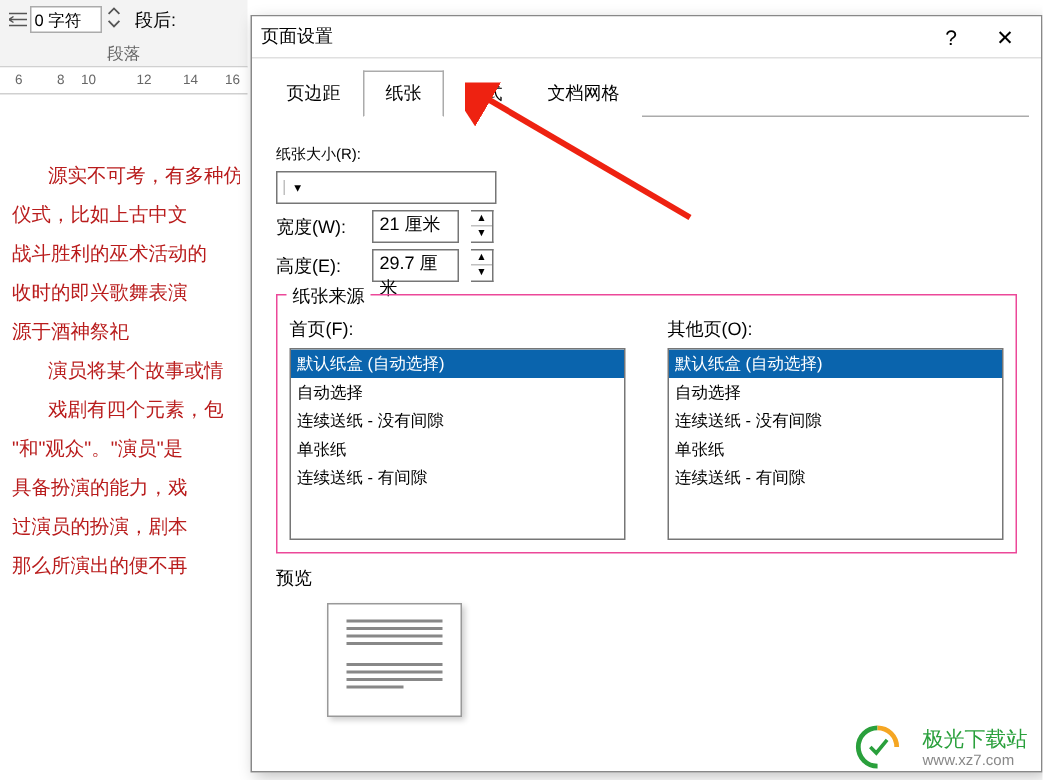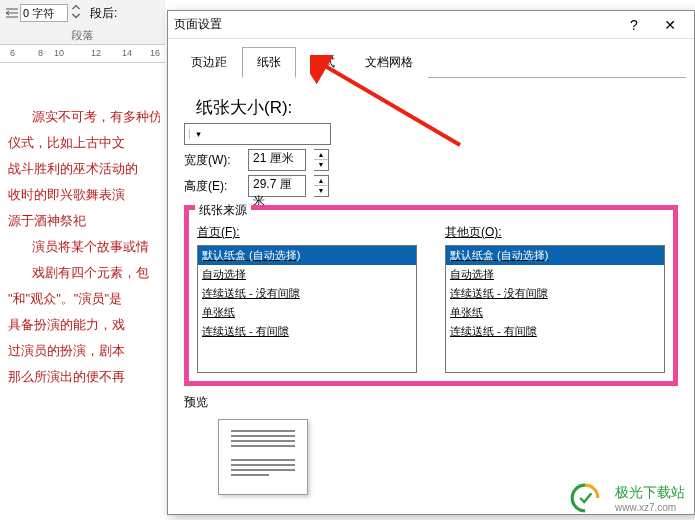--- a/index.html
+++ b/index.html
@@ -24,33 +24,33 @@
     .dlg-title span { font-size: 12px; }
     .dlg-title .spacer { flex: 1; }
     .dlg-title .ctl { width: 36px; height: 26px; text-align: center; line-height: 26px; font-size: 14px; cursor: pointer; }
     
     .tabs { display: flex; padding: 8px 8px 0 8px; }
     .tab { padding: 6px 14px; border: 1px solid transparent; cursor: pointer; font-size: 12px; background: #fff; }
     .tab.active { border: 1px solid #ababab; border-bottom: 1px solid #fff; position: relative; z-index: 2; }
     .tab-underline { height: 1px; background: #ababab; margin: -1px 8px 0 8px; }
     
     .dlg-body { padding: 12px 16px; }
-    .label { font-size: 17px; margin: 6px 12px 4px; }
+    .label { font-size: 10px; margin: 6px 0 4px; }
     .row { display: flex; align-items: center; gap: 8px; margin: 4px 0; }
     .select-box { width: 147px; height: 22px; border: 1px solid #767676; display: flex; align-items: center; padding: 0 4px; background: #fff; }
     .select-box .sel-val { flex: 1; }
     .select-box .dd { width: 18px; text-align: center; border-left: 1px solid #c0c0c0; font-size: 9px; }
     .num-input { width: 58px; height: 22px; border: 1px solid #767676; padding: 0 4px; background: #fff; }
     .spin-btns { display: flex; flex-direction: column; border: 1px solid #767676; border-left: none; }
     .spin-btns div { width: 14px; height: 10px; font-size: 7px; text-align: center; line-height: 10px; border-bottom: 1px solid #c0c0c0; cursor: pointer; }
     .spin-btns div:last-child { border-bottom: none; }
     
-    .fieldset { border: 5px solid #ec4899; margin-top: 8px; padding: 8px; position: relative; }
+    .fieldset { border: 1px solid #ec4899; margin-top: 8px; padding: 8px; position: relative; }
     .fieldset .legend { position: absolute; top: -8px; left: 6px; background: #fff; padding: 0 4px; font-size: 12px; }
-    .source-cols { display: flex; gap: 28px; margin-top: 6px; text-decoration: underline; }
+    .source-cols { display: flex; gap: 28px; margin-top: 6px; }
     .source-col { flex: 1; }
     .source-col .collabel { margin-bottom: 4px; }
     .listbox { width: 100%; height: 128px; border: 1px solid #767676; background: #fff; overflow-y: scroll; font-size: 11px; }
     .listbox .item { padding: 2px 4px; cursor: pointer; }
     .listbox .item.sel { background: #0a64ad; color: #fff; }
     
     .preview-sec { margin-top: 8px; }
     .preview-box { width: 90px; height: 76px; border: 1px solid #999; margin: 8px 0 0 34px; padding: 10px 12px; display: flex; flex-direction: column; gap: 3px; box-shadow: 2px 2px 4px rgba(0,0,0,0.2); }
     .preview-box .ln { height: 2px; background: #888; }
     .preview-box .ln.short { width: 60%; }

